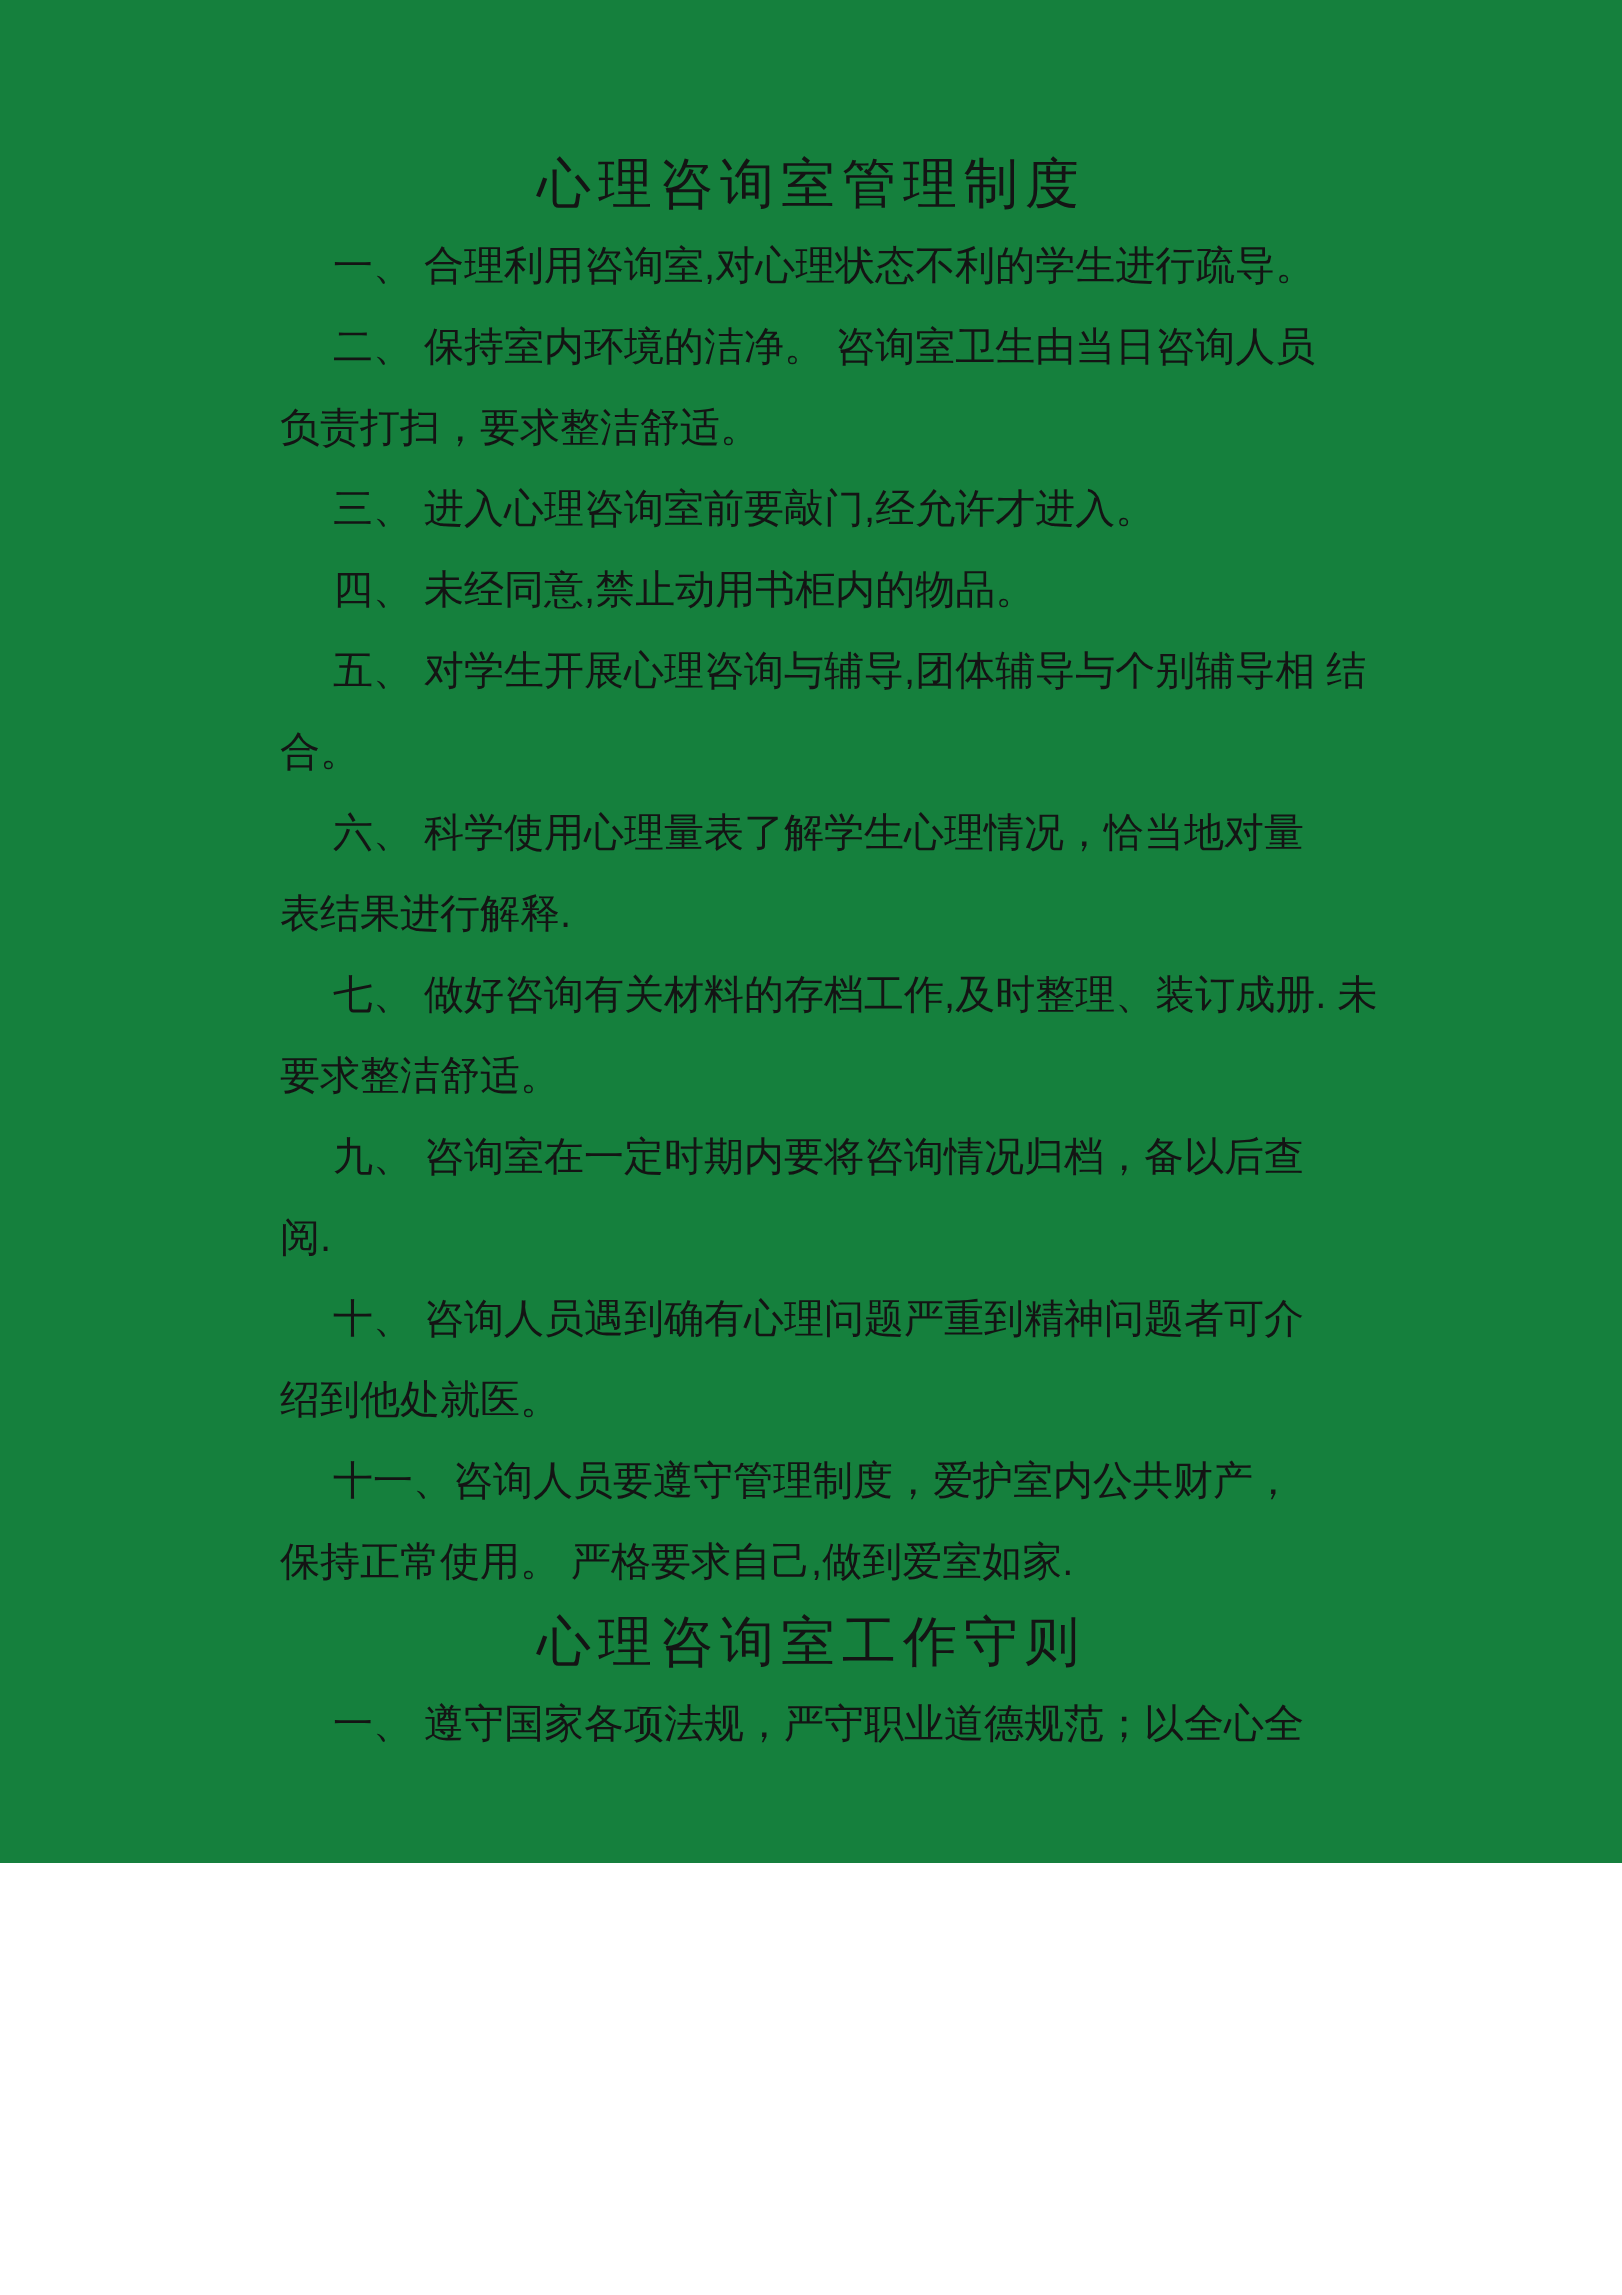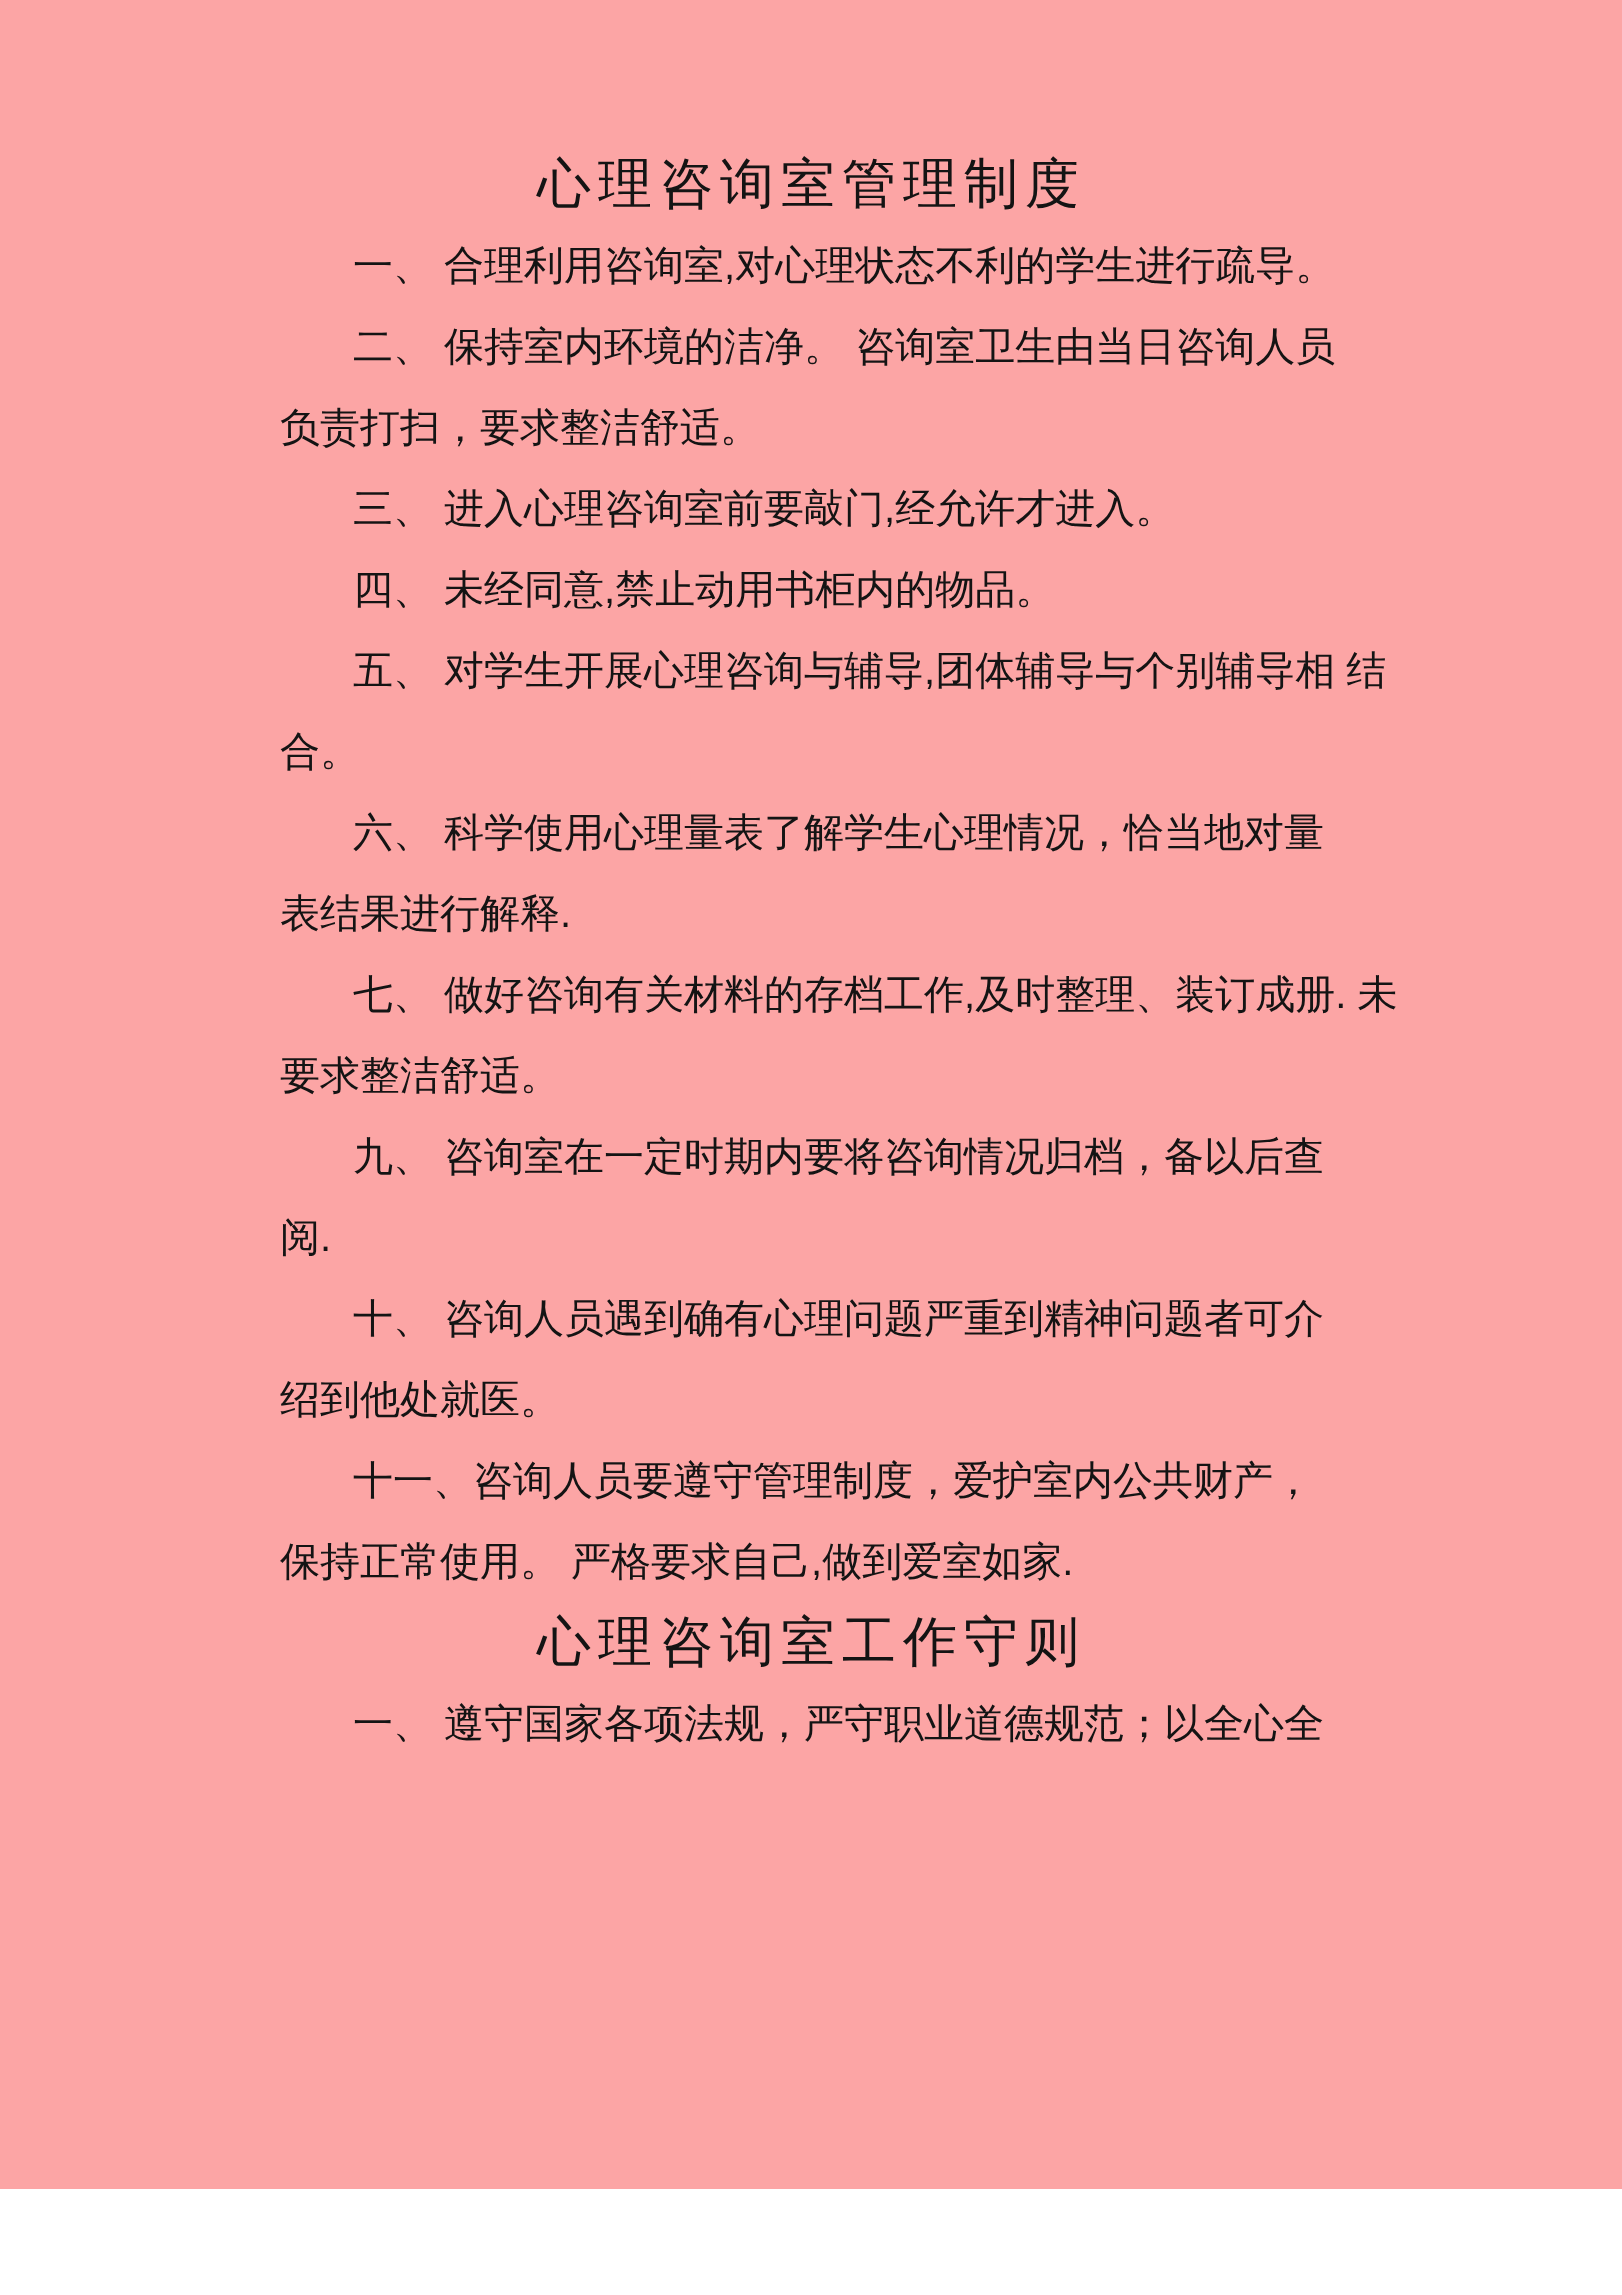--- a/index.html
+++ b/index.html
@@ -6,32 +6,32 @@
   body {
     width: 1623px;
     height: 2295px;
     background: #ffffff;
     font-family: "Liberation Sans", sans-serif;
     color: #141414;
   }
   .page {
     position: relative;
     width: 1623px;
-    height: 2189px;
-    background: #fca5a5;
+    height: 1863px;
+    background: #15803d;
     overflow: hidden;
   }
   .doc-body { padding-top: 144px; }
   .line {
     font-size: 40px;
     line-height: 81px;
     white-space: pre;
     color: #141414;
   }
-  .item { padding-left: 333px; margin-left: 20px; }
+  .item { padding-left: 333px; }
   .cont { padding-left: 243px; margin-left: 37px; }
   .title {
     font-family: "Liberation Serif", serif;
     font-size: 54px;
     letter-spacing: 7px;
     text-align: center;
     padding-left: 0;
     font-weight: 500;
   }
 </style>

